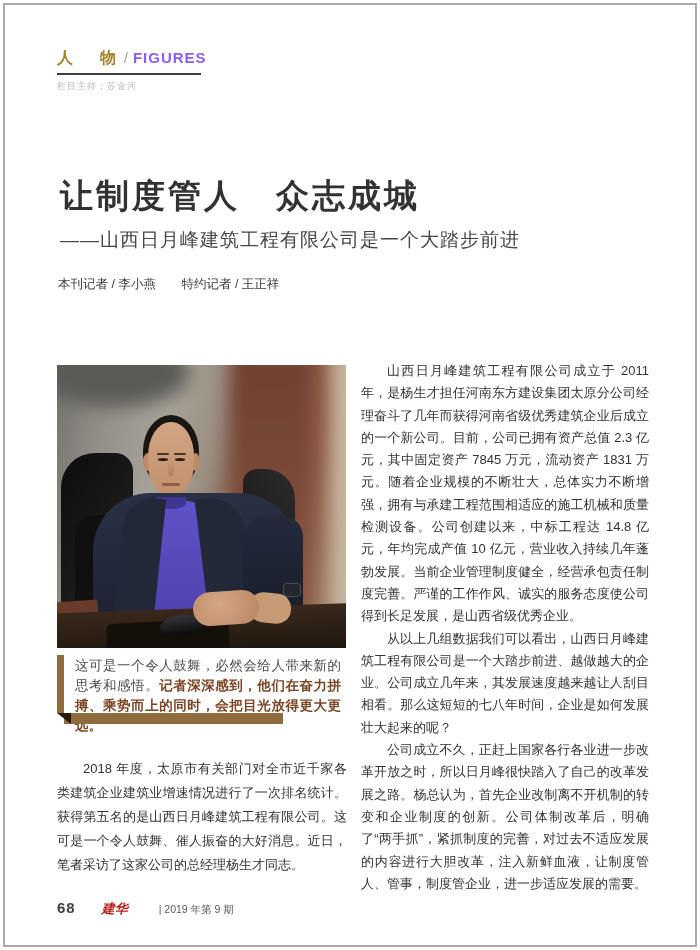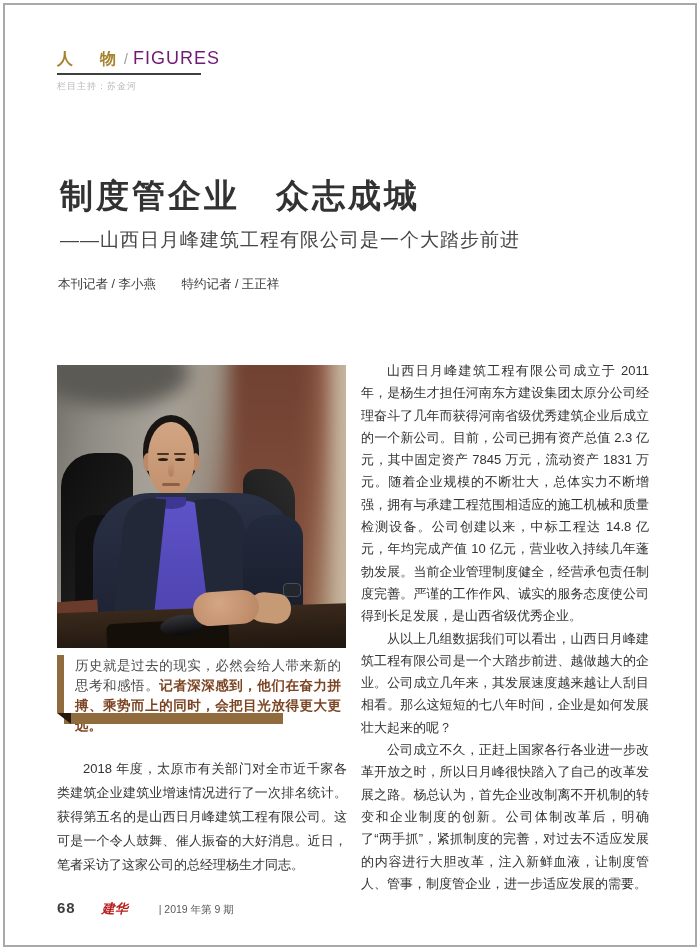--- a/index.html
+++ b/index.html
@@ -6,21 +6,21 @@
   .page{position:relative;width:700px;height:950px;background:#ffffff;overflow:hidden;
         font-family:"Liberation Sans",sans-serif;}
   .page-border{position:absolute;inset:3px;border:2px solid #a9a9a9;pointer-events:none;}
 
   
   .section-header{position:absolute;left:57px;top:48px;}
   .section-row{display:flex;align-items:baseline;height:22px;}
   .sec-cn{font-size:16px;font-weight:700;color:#a6832e;}
   .sec-cn.first{margin-right:27px;}
   .sec-sep{color:#9a9a9a;font-size:14px;margin:0 5px 0 8px;}
-  .sec-en{font-size:18px;color:#701a75;letter-spacing:1px;}
+  .sec-en{font-size:15px;color:#8b5cf6;letter-spacing:1px;font-weight:bold;}
   .sec-rule{width:144px;height:2px;background:#3f3f3f;margin-top:3px;}
   .sec-host{margin-top:5px;font-size:9px;color:#b8b8b8;letter-spacing:1px;}
 
   
   .title{position:absolute;left:60px;top:174px;margin:0;font-size:33px;font-weight:700;
          color:#323232;letter-spacing:3px;}
   .subtitle{position:absolute;left:60px;top:227px;font-size:19px;color:#464646;
             font-weight:500;letter-spacing:1px;}
   .byline{position:absolute;left:58px;top:276px;font-size:12.5px;color:#3a3a3a;}
   .byline span{margin-right:22px;}
@@ -112,21 +112,21 @@
     <div class="section-row">
       <span class="sec-cn first">人</span>
       <span class="sec-cn">物</span>
       <span class="sec-sep">/</span>
       <span class="sec-en">FIGURES</span>
     </div>
     <div class="sec-rule"></div>
     <div class="sec-host">栏目主持：苏金河</div>
   </header>
 
-  <h1 class="title">制度管企业　众志成城</h1>
+  <h1 class="title">让制度管人　众志成城</h1>
   <div class="subtitle">——山西日月峰建筑工程有限公司是一个大踏步前进</div>
   <div class="byline">
     <span>本刊记者 / 李小燕</span>
     <span>特约记者 / 王正祥</span>
   </div>
 
   <div class="photo">
     <div class="ph-bg">
       <div class="ph-bg-base"></div>
       <div class="ph-bg-darktop"></div>
@@ -157,21 +157,21 @@
     <div class="desk"></div>
     <div class="mousepad"></div>
     <div class="mouse"></div>
     <div class="watch"></div>
     <div class="hand-r"></div>
     <div class="hands"></div>
   </div>
 
   <div class="quote">
     <div class="q-bar"></div>
-    <div class="q-text"><span class="q-normal">历史就是过去的现实，必然会给人带来新的思考和感悟。</span><span class="q-hl">记者深深感到，他们在奋力拼搏、乘势而上的同时，会把目光放得更大更远。</span></div>
+    <div class="q-text"><span class="q-normal">这可是一个令人鼓舞，必然会给人带来新的思考和感悟。</span><span class="q-hl">记者深深感到，他们在奋力拼搏、乘势而上的同时，会把目光放得更大更远。</span></div>
     <div class="q-bottom"></div>
     <div class="q-fold"></div>
   </div>
 
   <div class="left-para">2018 年度，太原市有关部门对全市近千家各类建筑企业建筑业增速情况进行了一次排名统计。获得第五名的是山西日月峰建筑工程有限公司。这可是一个令人鼓舞、催人振奋的大好消息。近日，笔者采访了这家公司的总经理杨生才同志。</div>
 
   <div class="col-right">
     <p>山西日月峰建筑工程有限公司成立于 2011 年，是杨生才担任河南东方建设集团太原分公司经理奋斗了几年而获得河南省级优秀建筑企业后成立的一个新公司。目前，公司已拥有资产总值 2.3 亿元，其中固定资产 7845 万元，流动资产 1831 万元。随着企业规模的不断壮大，总体实力不断增强，拥有与承建工程范围相适应的施工机械和质量检测设备。公司创建以来，中标工程达 14.8 亿元，年均完成产值 10 亿元，营业收入持续几年蓬勃发展。当前企业管理制度健全，经营承包责任制度完善。严谨的工作作风、诚实的服务态度使公司得到长足发展，是山西省级优秀企业。</p>
     <p>从以上几组数据我们可以看出，山西日月峰建筑工程有限公司是一个大踏步前进、越做越大的企业。公司成立几年来，其发展速度越来越让人刮目相看。那么这短短的七八年时间，企业是如何发展壮大起来的呢？</p>
     <p>公司成立不久，正赶上国家各行各业进一步改革开放之时，所以日月峰很快踏入了自己的改革发展之路。杨总认为，首先企业改制离不开机制的转变和企业制度的创新。公司体制改革后，明确了“两手抓”，紧抓制度的完善，对过去不适应发展的内容进行大胆改革，注入新鲜血液，让制度管人、管事，制度管企业，进一步适应发展的需要。</p>

